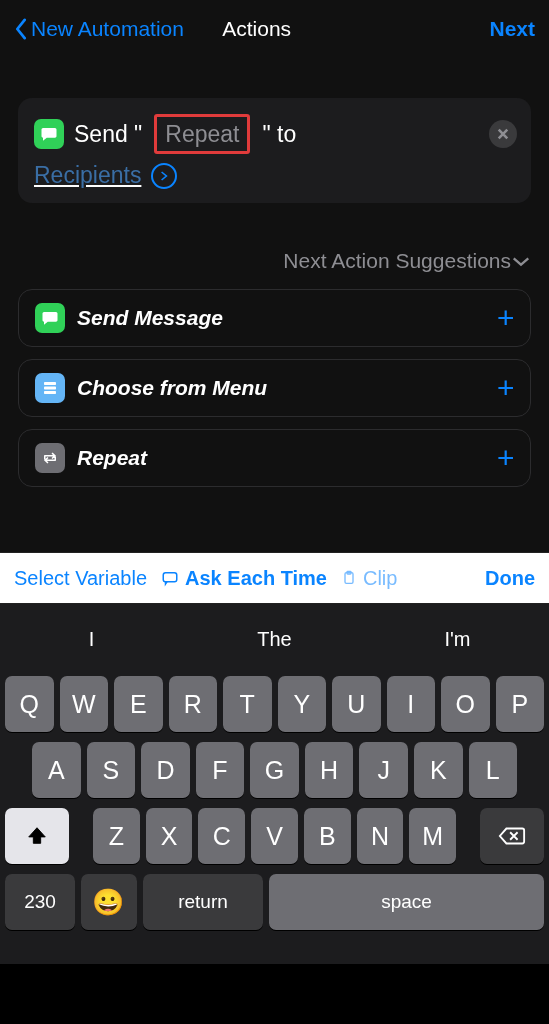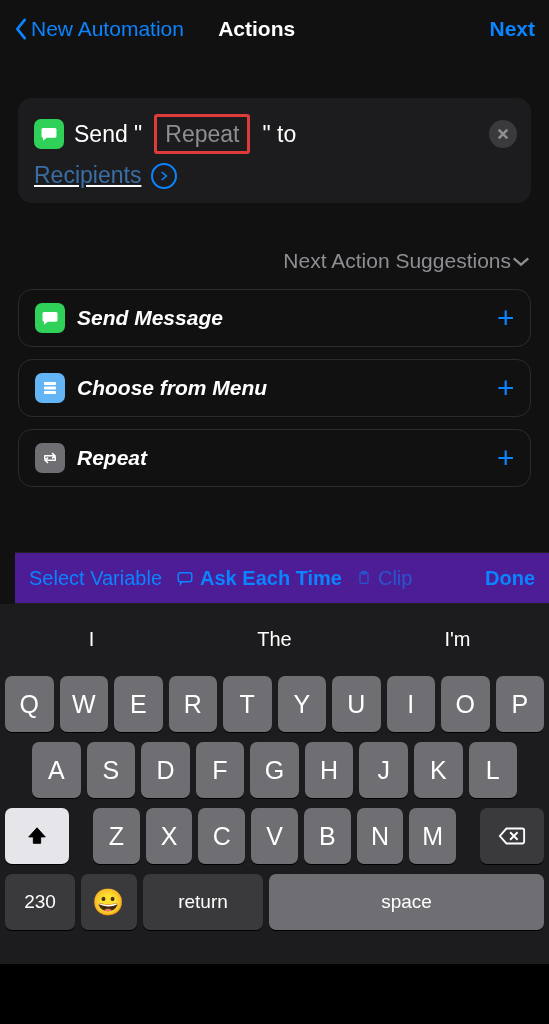--- a/index.html
+++ b/index.html
@@ -3,21 +3,21 @@
 <meta charset="utf-8">
 <style>
   * { box-sizing: border-box; margin: 0; padding: 0; font-family: -apple-system, "SF Pro Text", "Helvetica Neue", Arial, sans-serif; }
   html, body { width: 549px; height: 1024px; background:#000; color:#fff; overflow:hidden; }
   .screen { width:549px; height:964px; background:#111; position:relative; display:flex; flex-direction:column; }
 
   
   .navbar { display:flex; align-items:center; height:58px; padding:0 14px; }
   .nav-back { display:flex; align-items:center; color:#0a84ff; font-size:21px; gap:3px; }
   .nav-back svg { width:14px; height:22px; }
-  .nav-title { flex:1; text-align:center; font-size:21px; font-weight:700; color:#fff; margin-left:-160px; }
+  .nav-title { flex:1; text-align:center; font-size:21px; font-weight:400; color:#fff; margin-left:-160px; }
   .nav-next { color:#0a84ff; font-size:21px; font-weight:600; }
 
   
   .section { padding:0 18px; }
   .card { background:#1c1c1e; border-radius:14px; margin-top:40px; padding:16px 16px 14px 16px; position:relative; }
   .card-row1 { display:flex; align-items:center; gap:10px; font-size:23px; }
   .msg-icon { width:30px; height:30px; background:#30d158; border-radius:7px; display:flex; align-items:center; justify-content:center; }
   .msg-icon svg { width:18px; height:18px; fill:#fff; }
   .msg-placeholder { color:#8e8e93; padding:0 8px; border:3px solid #e03b3b; border-radius:3px; display:inline-block; line-height:34px; margin:0 2px; }
   .card-row2 { margin-top:8px; display:flex; align-items:center; gap:10px; font-size:23px;text-decoration:underline; }
@@ -34,21 +34,21 @@
   .sugg-item { border:1px solid #2c2c2e; background:#111; border-radius:14px; height:58px; display:flex; align-items:center; padding:0 16px; gap:12px; }
   .sugg-item .label { flex:1; font-size:21px; font-weight:600; }
   .sugg-item .plus { color:#0a84ff; font-size:30px; font-weight:300; line-height:1; }
   .ic { width:30px; height:30px; border-radius:7px; display:flex; align-items:center; justify-content:center; }
   .ic-green { background:#30d158; }
   .ic-blue { background:#64b5f6; }
   .ic-grey { background:#6e6e73; }
   .ic svg { width:18px; height:18px; fill:#fff; }
 
   
-  .varbar { position:absolute; left:15px; right:0; bottom:360px; height:52px; display:flex; align-items:center; padding:0 14px; font-size:20px; gap:14px; background:#4c1d95; border-top:1px solid #222; border-bottom:1px solid #222; }
+  .varbar { position:absolute; left:0; right:0; bottom:360px; height:52px; display:flex; align-items:center; padding:0 14px; font-size:20px; gap:14px; background:#ffffff; border-top:1px solid #222; border-bottom:1px solid #222; }
   .varbar .sel { color:#0a84ff; white-space:nowrap; }
   .varbar .ask { color:#0a84ff; font-weight:600; display:flex; align-items:center; gap:6px; white-space:nowrap; }
   .varbar .clip { color:#0a84ff; display:flex; align-items:center; gap:6px; opacity:0.55; white-space:nowrap; overflow:hidden; }
   .varbar .done { color:#0a84ff; font-weight:700; margin-left:auto; }
 
   
   .keyboard { position:absolute; left:0; right:0; bottom:0; height:360px; background:#1c1c1e; padding-top:8px; }
   .pred-row { display:flex; height:54px; align-items:center; }
   .pred { flex:1; text-align:center; color:#fff; font-size:20px; position:relative; }
   .pred + .pred::before { content:""; position:absolute; left:0; top:12px; bottom:12px; width:1px; background:#3a3a3c; }

